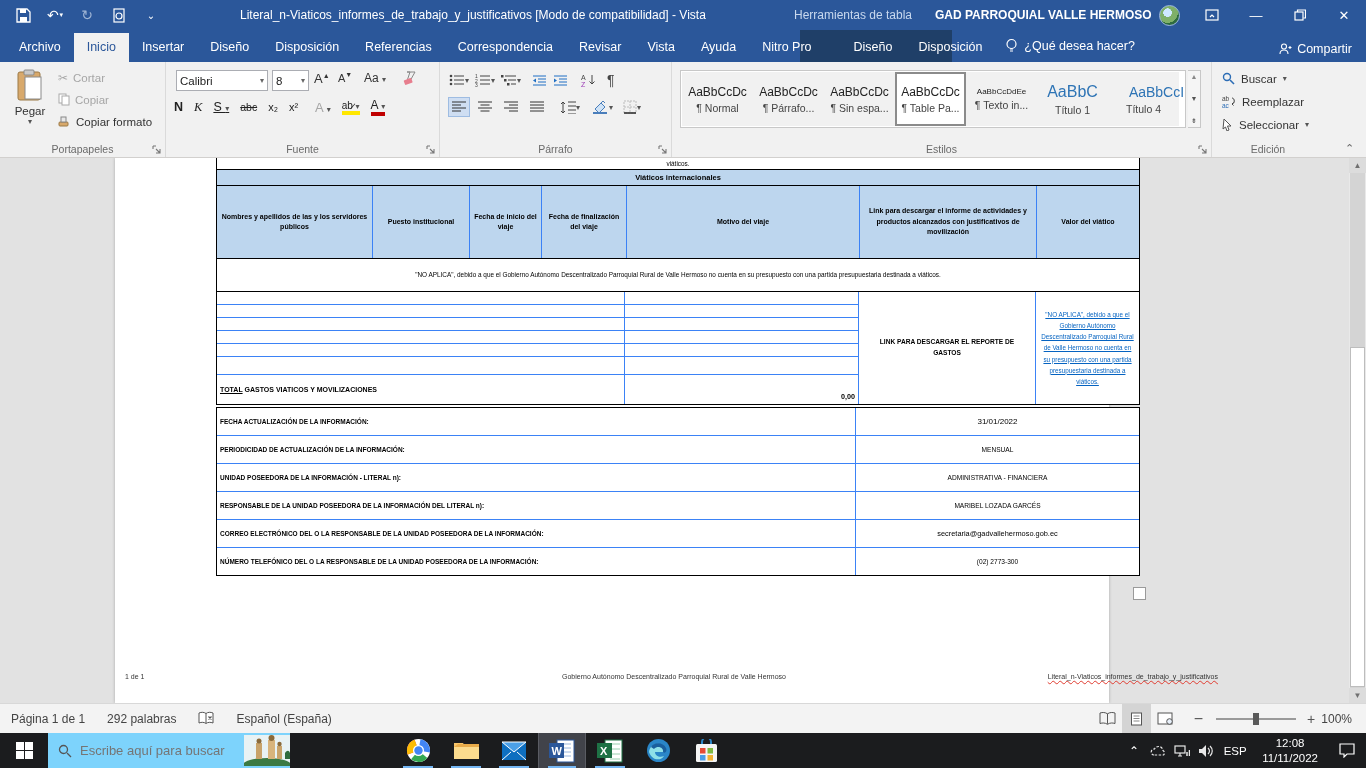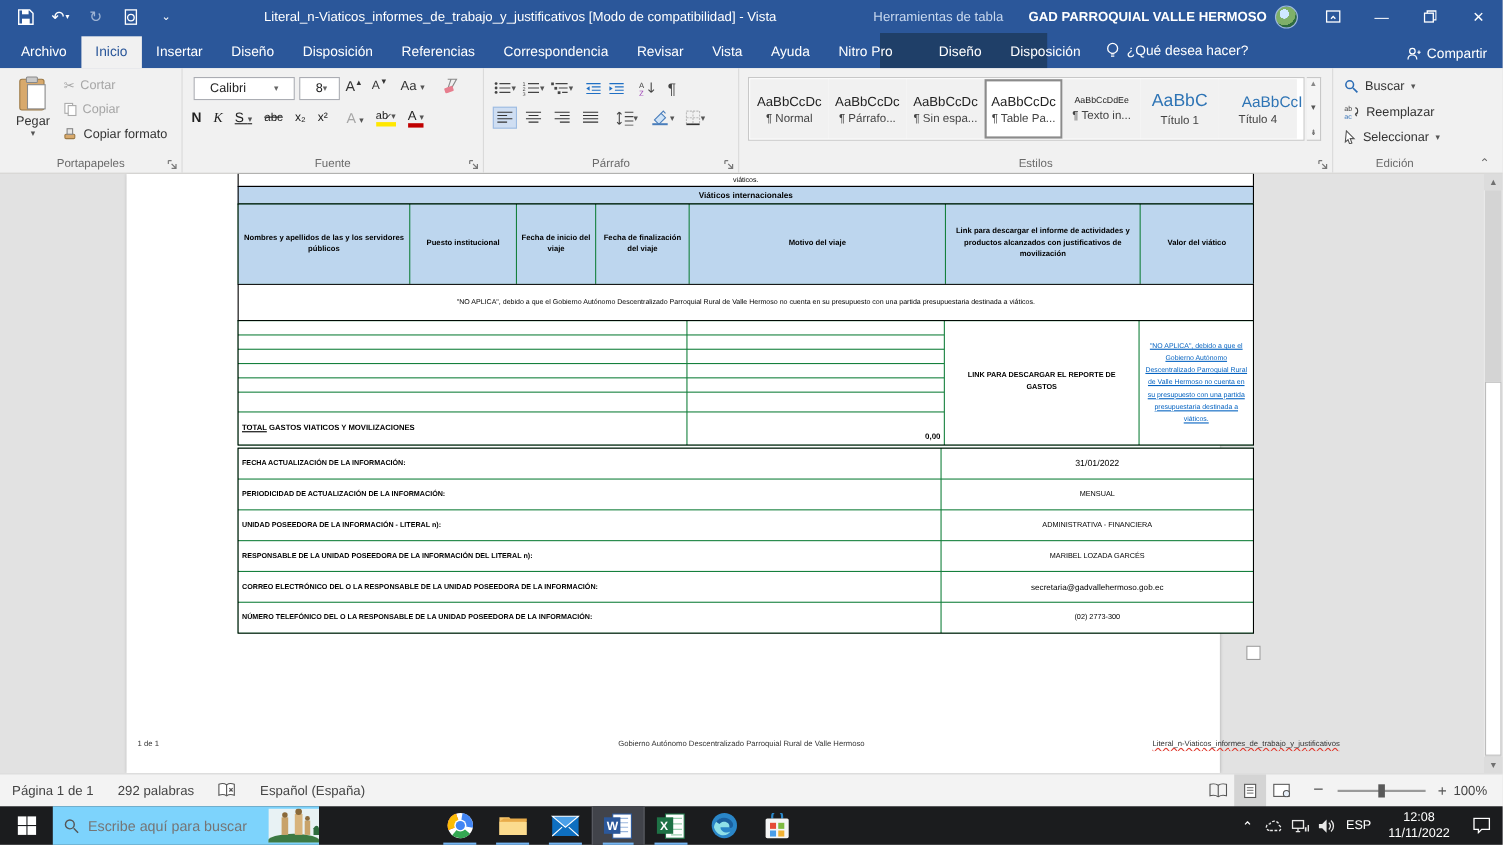--- a/index.html
+++ b/index.html
@@ -27,39 +27,39 @@
   .share { position:absolute; right:14px; bottom:6px; display:flex; align-items:center; gap:5px; font-size:12.5px; }
 
   
   .ribbon { position:absolute; top:62px; left:0; width:1366px; height:96px; background:#f1f1f1; border-bottom:1px solid #d2d0ce; display:flex; }
   .rgroup { position:relative; height:95px; border-right:1px solid #dadada; }
   .rgroup-label { position:absolute; bottom:2px; left:0; right:0; text-align:center; font-size:10.5px; color:#6a6a6a; }
   .launcher { position:absolute; bottom:2px; right:3px; width:10px; height:10px; }
   .gray { color:#a6a6a6; }
   .ribtn { display:inline-flex; align-items:center; justify-content:center; border:1px solid transparent; }
   .ribtn.on { background:#cfdef2; border-color:#9ebce2; }
-  .combo { background:#fff; border:1px solid #abadb3; height:21px; display:flex; align-items:center; font-size:11.5px; padding:0 14px; color:#222; }
+  .combo { background:#fff; border:1px solid #abadb3; height:21px; display:flex; align-items:center; font-size:11.5px; padding:0 3px; color:#222; }
   .combo .car { margin-left:auto; color:#666; font-size:8px; }
   .car8 { font-size:8px; color:#555; }
 
   
   .stylecard { width:71px; height:54px; display:flex; flex-direction:column; align-items:center; justify-content:center; gap:3px; background:#f1f1f1; border:1px solid transparent; }
   .stylecard.sel { border:2px solid #8b8b8b; background:#fff; }
   .sprev { font-size:12px; color:#222; white-space:nowrap; }
   .sprev.tiny { font-size:8px; }
   .sprev.h1 { font-size:16px; color:#2e74b5; }
   .sname { font-size:10.5px; color:#444; white-space:nowrap; }
 
   
   .docarea { position:absolute; top:158px; left:0; width:1366px; height:545px; background:#e2e2e2; overflow:hidden; }
   .page { position:absolute; left:115px; top:0; width:994px; height:545px; background:#fff; box-shadow:0 0 3px rgba(0,0,0,.25); }
   .vtable { position:absolute; left:101px; top:0; width:924px; font-family:"Liberation Sans",sans-serif; }
   .trow-full { border:1px solid #000; margin-top:-1px; background:#fff; text-align:center; }
   .t-blue { background:#bdd6ee; }
-  .tgrid { display:grid; background:#15803d; gap:1px; border:1px solid #000; margin-top:-1px; }
+  .tgrid { display:grid; background:#3b82f6; gap:1px; border:1px solid #000; margin-top:-1px; }
   .tgrid > div { background:#fff; }
   .hcell { background:#bdd6ee !important; display:flex; align-items:center; justify-content:center; text-align:center; font-weight:bold; font-size:7px; line-height:1.5; padding:2px 4px; }
   .doc6 { font-size:6.4px; }
   .linkcell { display:flex; align-items:center; justify-content:center; text-align:center; font-weight:bold; font-size:6.6px; padding:0 14px; line-height:1.6; }
   .valcell { display:flex; align-items:center; justify-content:center; text-align:center; font-size:6.3px; padding:0 4px; line-height:1.75; }
   .valcell span { color:#0563c1; text-decoration:underline; }
   .totcell { display:flex; align-items:center; font-weight:bold; font-size:7px; padding-left:3px; }
   .totval { display:flex; align-items:flex-end; justify-content:flex-end; font-weight:bold; font-size:7.2px; padding:0 3px 3px 0; }
   .inflabel { display:flex; align-items:center; font-weight:bold; font-size:6.5px; padding-left:3px; }
   .infval { display:flex; align-items:center; justify-content:center; font-size:7px; }

